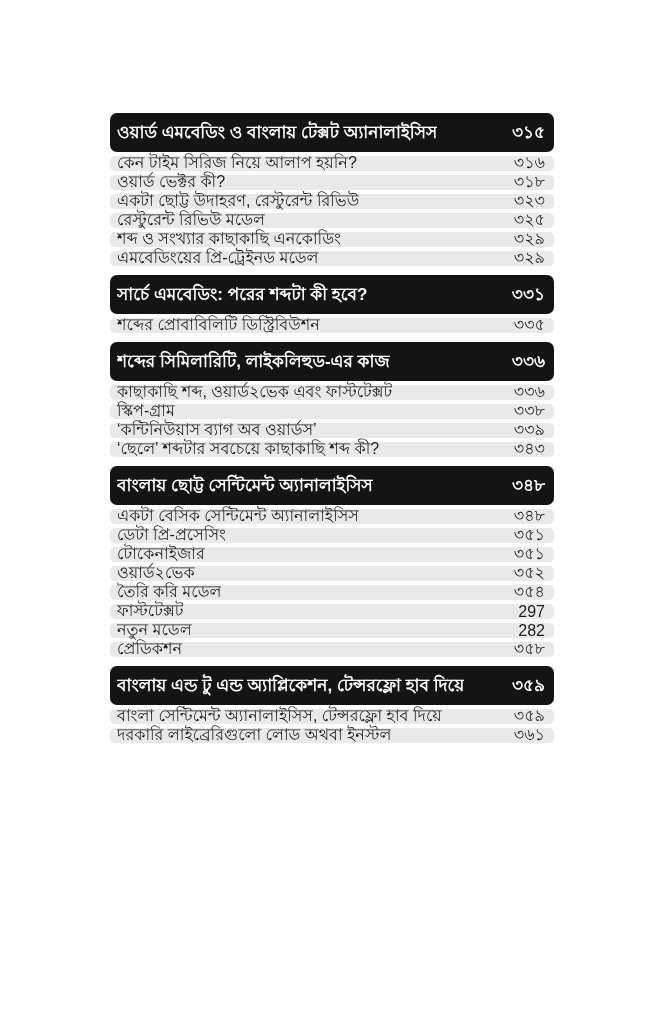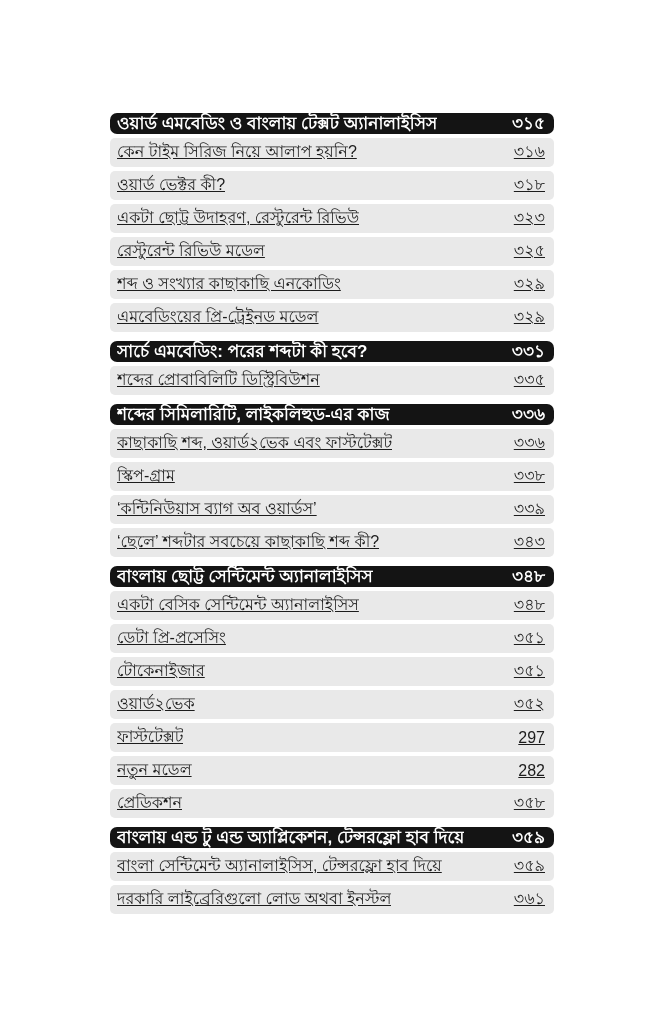--- a/index.html
+++ b/index.html
@@ -13,42 +13,41 @@
   .toc {
     position: absolute;
     left: 110px;
     top: 113px;
     width: 444px;
   }
   .toc-section { margin-bottom: 9px; }
   .section-header {
     background: #141414;
     color: #ffffff;
-    height: 21px;
+    height: 39px;
     border-radius: 7px;
     display: flex;
     align-items: center;
     justify-content: space-between;
     padding: 0 9px 0 7px;
     font-size: 17px;
     font-weight: bold;
     margin-bottom: 4px;
   }
   .toc-row {
     background: #e9e9e9;
     color: #1c1c1c;
-    height: 29px;
+    height: 15px;
     border-radius: 5px;
     display: flex;
     align-items: center;
     justify-content: space-between;
     padding: 0 9px 0 7px;
     font-size: 16px;
     margin-bottom: 4px;
-    text-decoration: underline;
   }
   .entry-title { white-space: nowrap; overflow: hidden; }
   .page-num { flex: 0 0 auto; margin-left: 0; }
 </style>
 </head>
 <body>
 
 <div class="toc">
 
   <div class="toc-section">
@@ -131,20 +130,24 @@
     </div>
     <div class="toc-row">
       <span class="entry-title">টোকেনাইজার</span>
       <span class="page-num">৩৫১</span>
     </div>
     <div class="toc-row">
       <span class="entry-title">ওয়ার্ড২ভেক</span>
       <span class="page-num">৩৫২</span>
     </div>
     <div class="toc-row">
+      <span class="entry-title">তৈরি করি মডেল</span>
+      <span class="page-num">৩৫৪</span>
+    </div>
+    <div class="toc-row">
       <span class="entry-title">ফাস্টটেক্সট</span>
       <span class="page-num">297</span>
     </div>
     <div class="toc-row">
       <span class="entry-title">নতুন মডেল</span>
       <span class="page-num">282</span>
     </div>
     <div class="toc-row">
       <span class="entry-title">প্রেডিকশন</span>
       <span class="page-num">৩৫৮</span>

